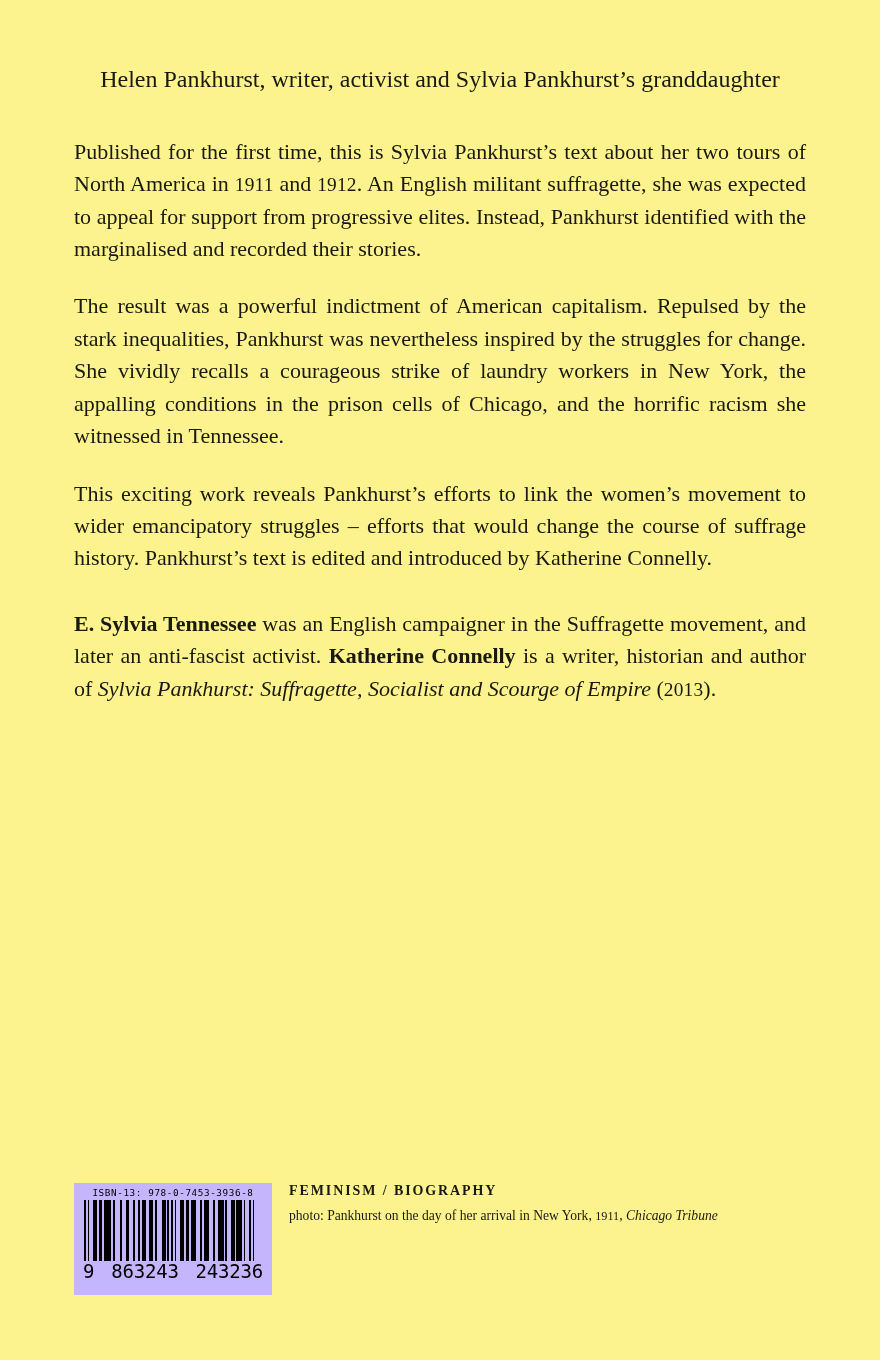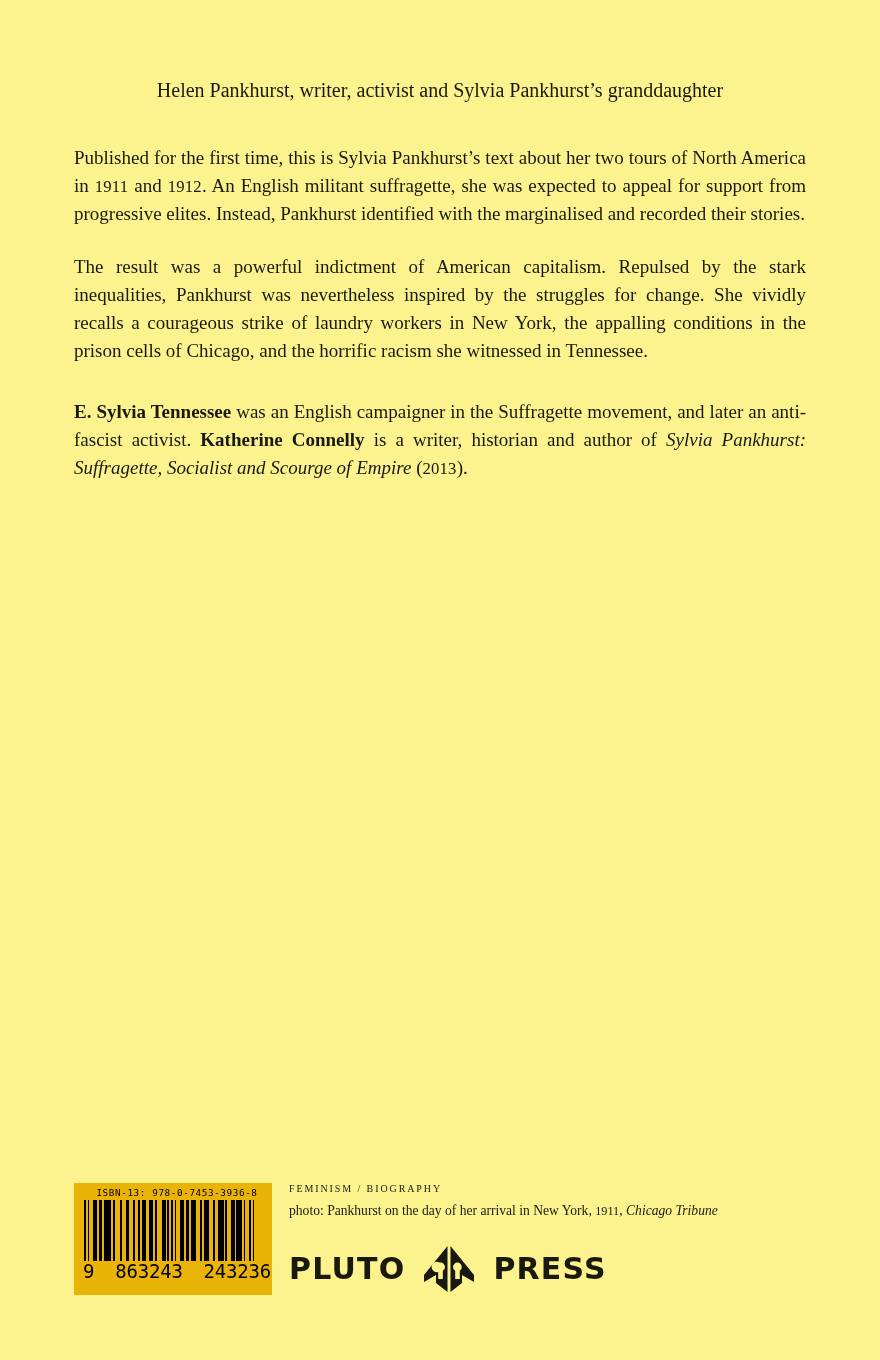--- a/index.html
+++ b/index.html
@@ -35,35 +35,35 @@
   }
   .blurb-quote {
     font-weight: bold;
     font-size: 20.5px;
     line-height: 1.36;
     letter-spacing: -0.12px;
     padding: 0 4px;
   }
   .blurb-source {
     font-weight: normal;
-    font-size: 20px;
+    font-size: 24px;
     line-height: 1.36;
-    margin-top: 15px;
+    margin-top: 1px;
   }
   .blurb-source i {
     font-style: italic;
   }
 
   
   .description {
     margin-top: 40px;
   }
   .para {
     text-align: justify;
-    font-size: 19px;
+    font-size: 22px;
     line-height: 1.475;
     margin: 0 0 25px 0;
     hyphens: none;
   }
   .para:last-child {
     margin-bottom: 0;
   }
   .para .osf {
     font-size: 0.88em;
     letter-spacing: 0.2px;
@@ -87,23 +87,23 @@
     height: 130px;
   }
 
   
   .barcode-block {
     position: absolute;
     left: 0;
     top: 0;
     width: 198px;
     height: 112px;
-    background: #eab308;
+    background: #c4b5fd;
     box-sizing: border-box;
-    padding: 5px 0 4px 8px;
+    padding: 5px 8px 4px 8px;
   }
   .barcode-isbn {
     font-family: "DejaVu Sans Mono", "Liberation Mono", monospace;
     font-size: 9.3px;
     letter-spacing: 0.6px;
     text-align: center;
     color: #000;
     line-height: 1;
     margin-bottom: 3px;
     white-space: nowrap;
@@ -133,22 +133,22 @@
   }
 
   
   .footer-right {
     position: absolute;
     left: 215px;
     top: 0;
     width: 520px;
   }
   .category {
-    font-weight: normal;
-    font-size: 10px;
+    font-weight: bold;
+    font-size: 14px;
     letter-spacing: 1.9px;
     text-transform: uppercase;
     font-variant: small-caps;
     margin-bottom: 7px;
   }
   .category .sep {
     letter-spacing: 1.9px;
   }
   .credit {
     font-size: 13.6px;
@@ -202,20 +202,21 @@
     </div>
 
   </div>
 
   <div class="description">
 
     <p class="para"><span>Published for the first time, this is Sylvia Pankhurst’s text about her two tours of North America in </span><span class="osf">1911</span><span> and </span><span class="osf">1912</span><span>. An English militant suffragette, she was expected to appeal for support from progressive elites. Instead, Pankhurst identified with the marginalised and recorded their stories.</span></p>
 
     <p class="para">The result was a powerful indictment of American capitalism. Repulsed by the stark inequalities, Pankhurst was nevertheless inspired by the struggles for change. She vividly recalls a courageous strike of laundry workers in New York, the appalling conditions in the prison cells of Chicago, and the horrific racism she witnessed in Tennessee.</p>
 
+    <p class="para">This exciting work reveals Pankhurst’s efforts to link the women’s movement to wider emancipatory struggles – efforts that would change the course of suffrage history. Pankhurst’s text is edited and introduced by Katherine Connelly.</p>
 
     <p class="para bio"><b>E. Sylvia Tennessee</b><span> was an English campaigner in the Suffragette movement, and later an anti-fascist activist. </span><b>Katherine Connelly</b><span> is a writer, historian and author of </span><i>Sylvia Pankhurst: Suffragette, Socialist and Scourge of Empire</i><span> (</span><span class="osf">2013</span><span>).</span></p>
 
   </div>
 
   <div class="footer">
 
     <div class="barcode-block">
       <div class="barcode-isbn">ISBN-13: 978-0-7453-3936-8</div>
       <div class="barcode-bars" id="barcode-bars">
@@ -287,29 +288,16 @@
     </div>
 
     <div class="footer-right">
       <div class="category"><span>FEMINISM</span>
         <span class="sep">/</span>
         <span>BIOGRAPHY</span>
       </div>
       <div class="credit"><span>photo: Pankhurst on the day of her arrival in New York, </span><span class="osf">1911</span><span>, </span><i>Chicago Tribune</i></div>
     </div>
 
-    <div class="publisher">
-      <span class="publisher-word">PLUTO</span>
-      <svg class="publisher-mark" viewBox="0 0 62 48">
-        <path d="M29.5 1 L29.5 47 L18 38 L18 30 L6 37 L6 30 Z" fill="#19190f"></path>
-        <path d="M32.5 1 L32.5 47 L44 38 L44 30 L56 37 L56 30 Z" fill="#19190f"></path>
-        <path d="M24 22 A5.2 5.2 0 1 0 24 22.01 Z" fill="#fcf38f"></path>
-        <circle cx="22.6" cy="22" r="4.4" fill="#fcf38f"></circle>
-        <circle cx="39.4" cy="22" r="4.4" fill="#fcf38f"></circle>
-        <rect x="20.2" y="22" width="4.6" height="12" fill="#fcf38f"></rect>
-        <rect x="37.2" y="22" width="4.6" height="12" fill="#fcf38f"></rect>
-      </svg>
-      <span class="publisher-word">PRESS</span>
-    </div>
 
   </div>
 
 </div>
 
 </body></html>

